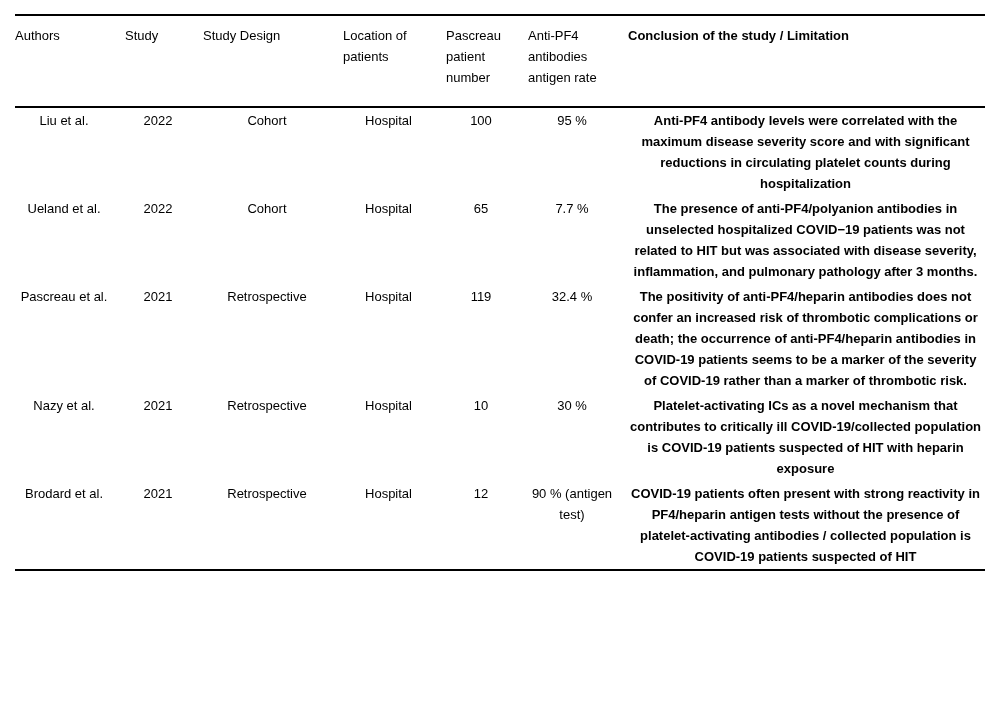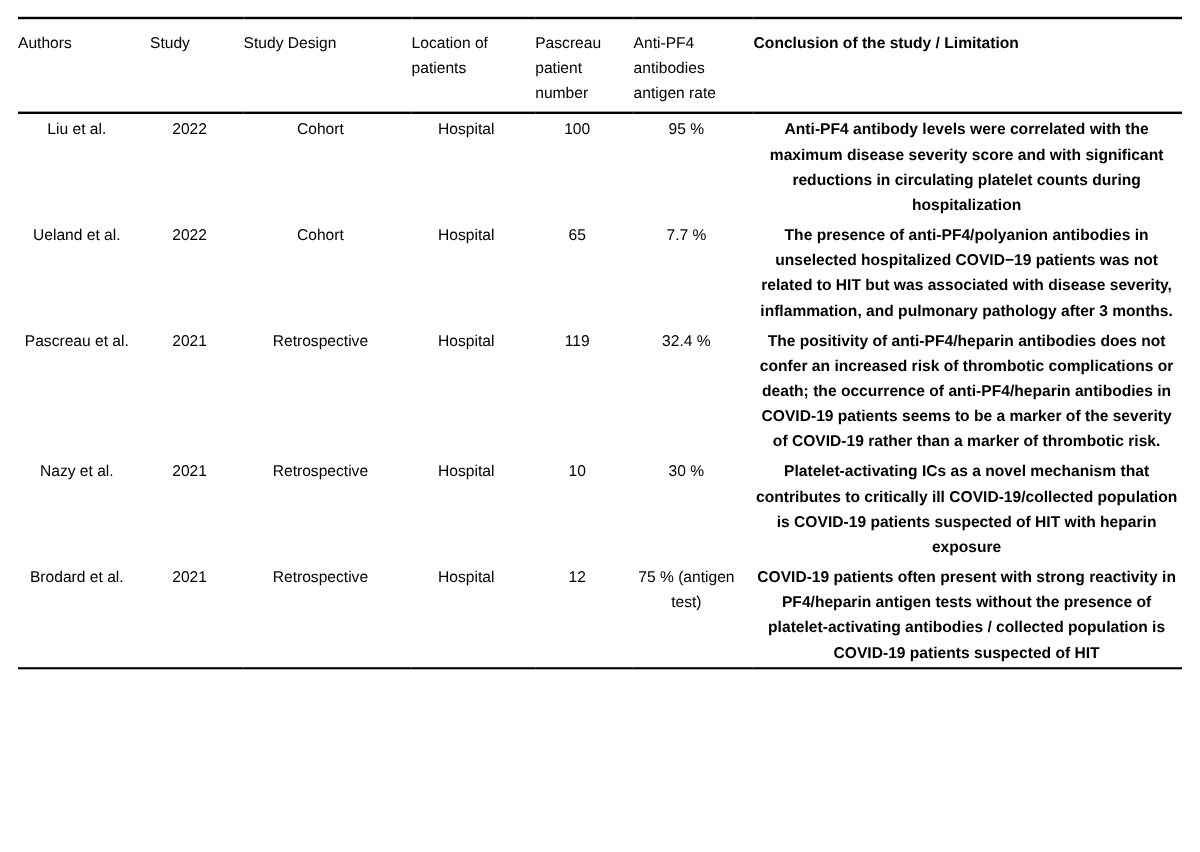--- a/index.html
+++ b/index.html
@@ -28,21 +28,21 @@
   }
   th, td {
     text-align: left;
     vertical-align: top;
     font-weight: normal;
     font-size: 13px;
     line-height: 21px;
     word-wrap: break-word;
   }
   th {
-    padding: 9px 12px 5px 0;
+    padding: 9px 12px 18px 0;
   }
   td {
     padding: 2px 12px 2px 0;
     text-align: center;
   }
   th:last-child, td:last-child {
     padding-right: 2px;
     font-weight: bold;
   }
 </style>
@@ -111,18 +111,18 @@
     <td>30 %</td>
     <td>Platelet-activating ICs as a novel mechanism that contributes to critically ill COVID-19/collected population is COVID-19 patients suspected of HIT with heparin exposure</td>
   </tr>
 
   <tr>
     <td>Brodard et al.</td>
     <td>2021</td>
     <td>Retrospective</td>
     <td>Hospital</td>
     <td>12</td>
-    <td>75 % (antigen test)</td>
+    <td>90 % (antigen test)</td>
     <td>COVID-19 patients often present with strong reactivity in PF4/heparin antigen tests without the presence of platelet-activating antibodies / collected population is COVID-19 patients suspected of HIT</td>
   </tr>
 </tbody>
   </table>
 </div>
 
 </body></html>

